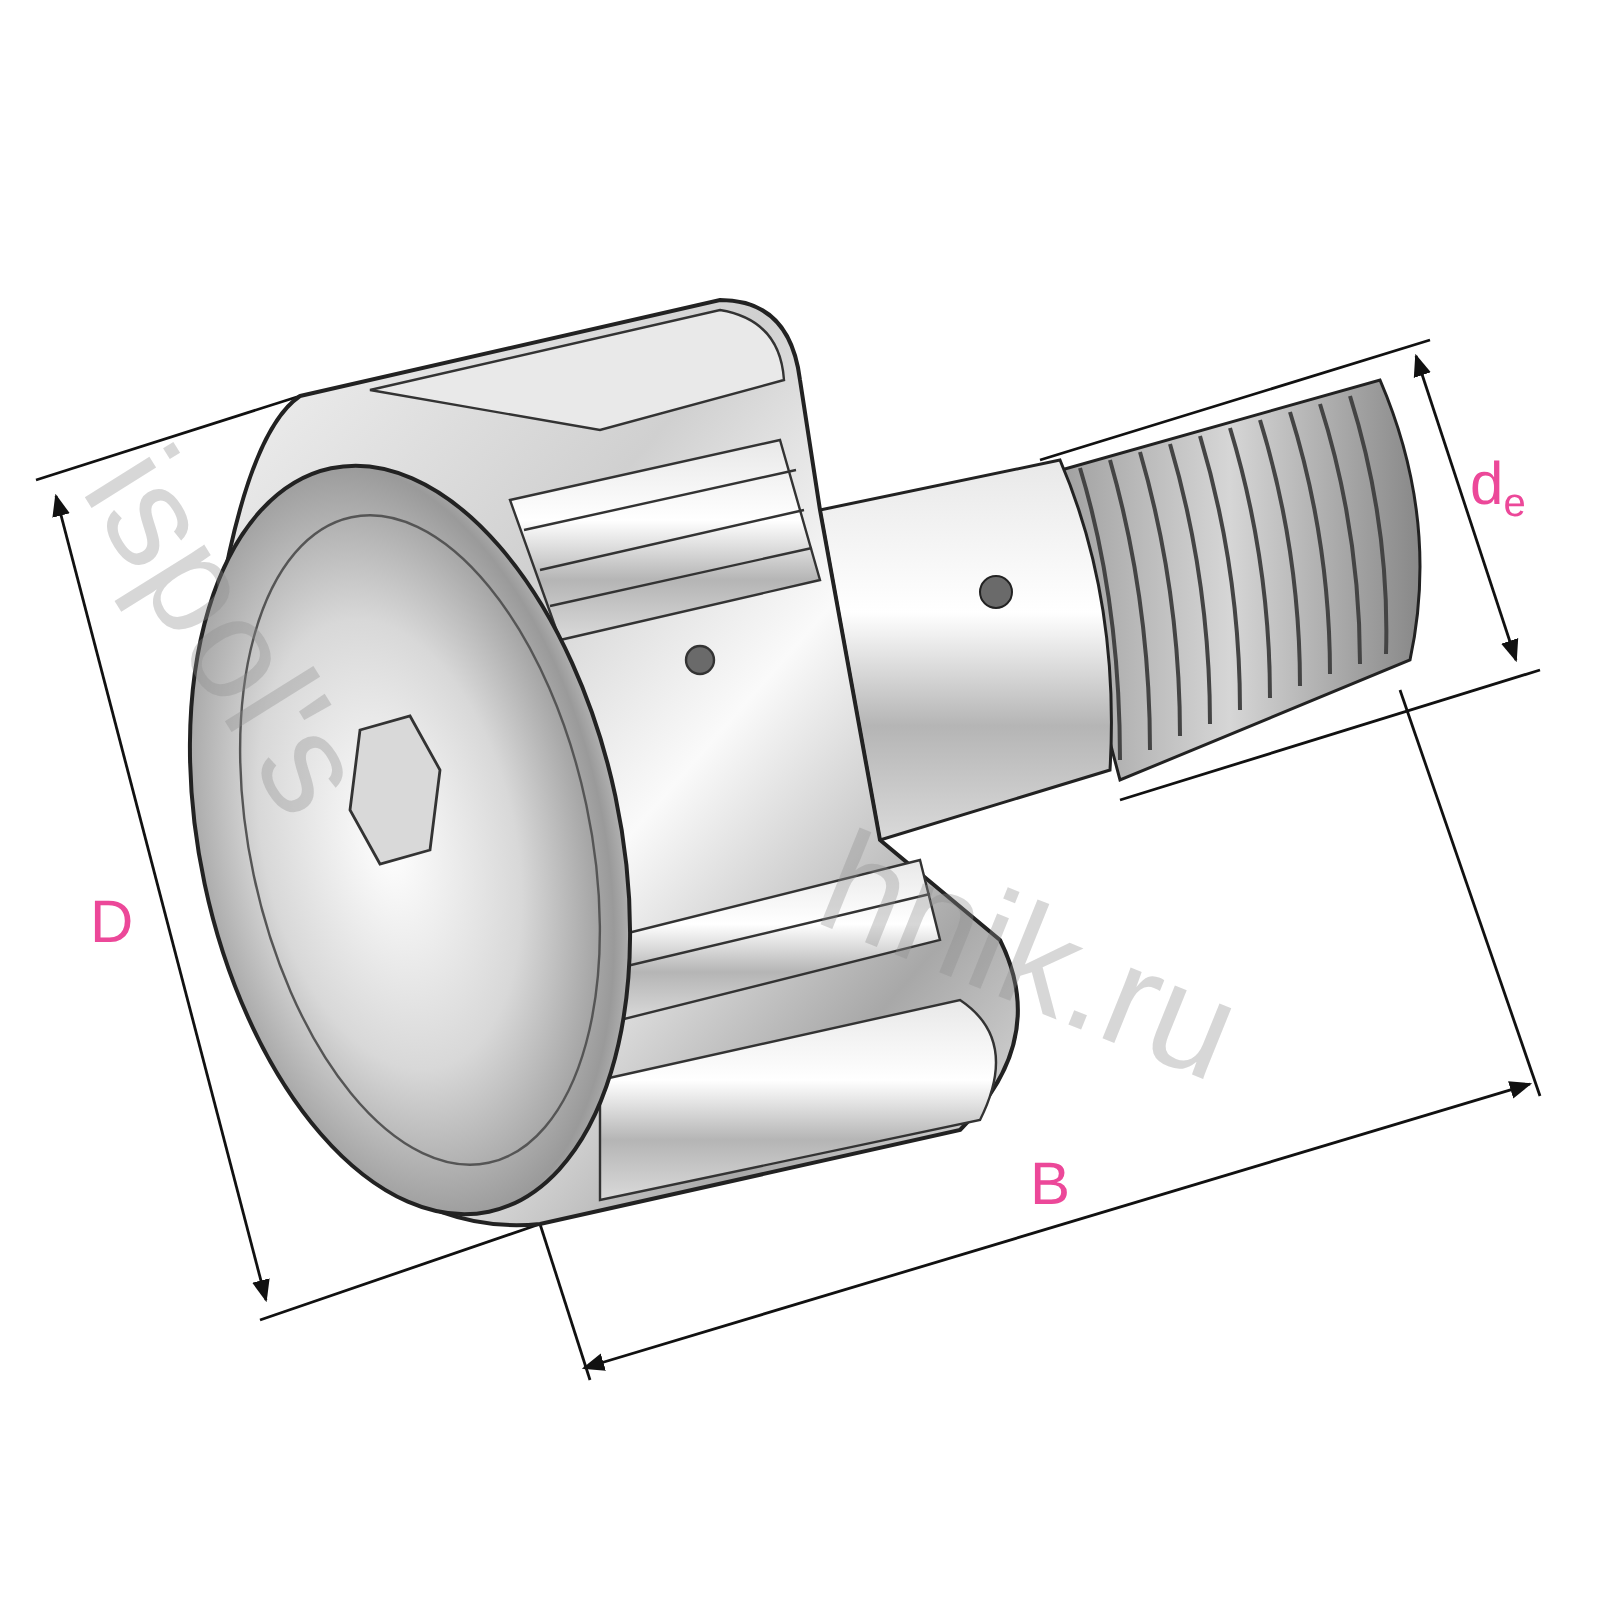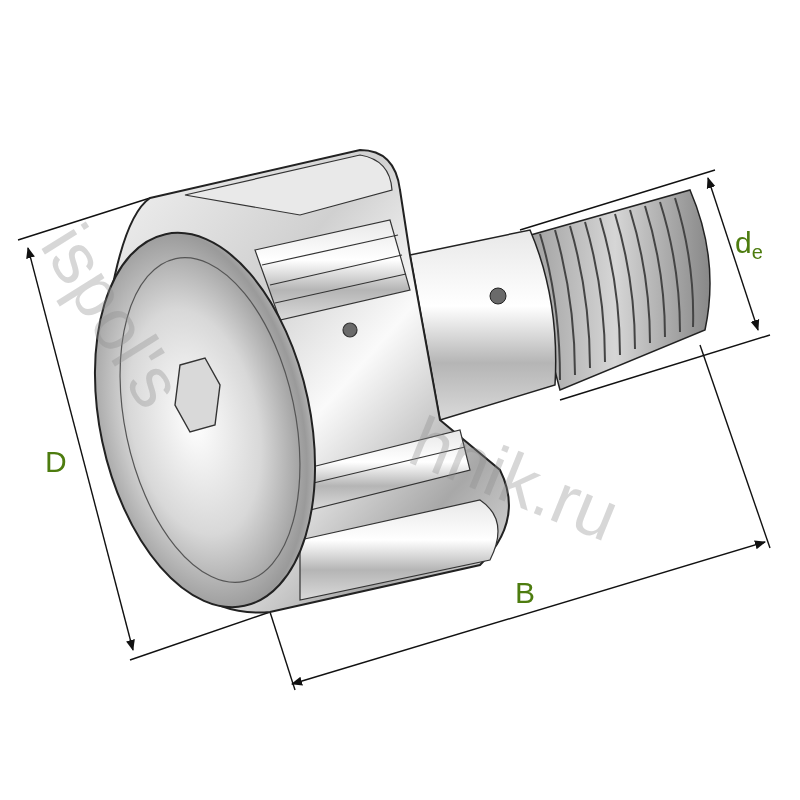--- a/index.html
+++ b/index.html
@@ -1,18 +1,18 @@
 <!DOCTYPE html>
 <html><head>
 <meta charset="utf-8">
 <style>
   html, body { margin: 0; padding: 0; background: #ffffff; }
   body { width: 800px; height: 800px; position: relative; overflow: hidden; font-family: "Liberation Sans", sans-serif; }
   #stage { position: absolute; left: 0; top: 0; width: 800px; height: 800px; }
-  .dim-label { position: absolute; font-family: "Liberation Sans", sans-serif; color: #4d7c0f; font-size: 30px; line-height: 1; }
+  .dim-label { position: absolute; font-family: "Liberation Sans", sans-serif; color: #ec4899; font-size: 30px; line-height: 1; }
   .dim-label sub { font-size: 20px; vertical-align: -6px; }
   .watermark { position: absolute; font-family: "Liberation Sans", sans-serif; color: rgba(140,140,140,0.35); font-size: 72px; transform-origin: left top; white-space: nowrap; pointer-events: none; }
 </style>
 </head>
 <body>
 
 <div id="stage">
   <svg width="800" height="800" viewBox="0 0 800 800" xmlns="http://www.w3.org/2000/svg">
     <defs>
       <linearGradient id="metal" x1="0" y1="0" x2="1" y2="1">

